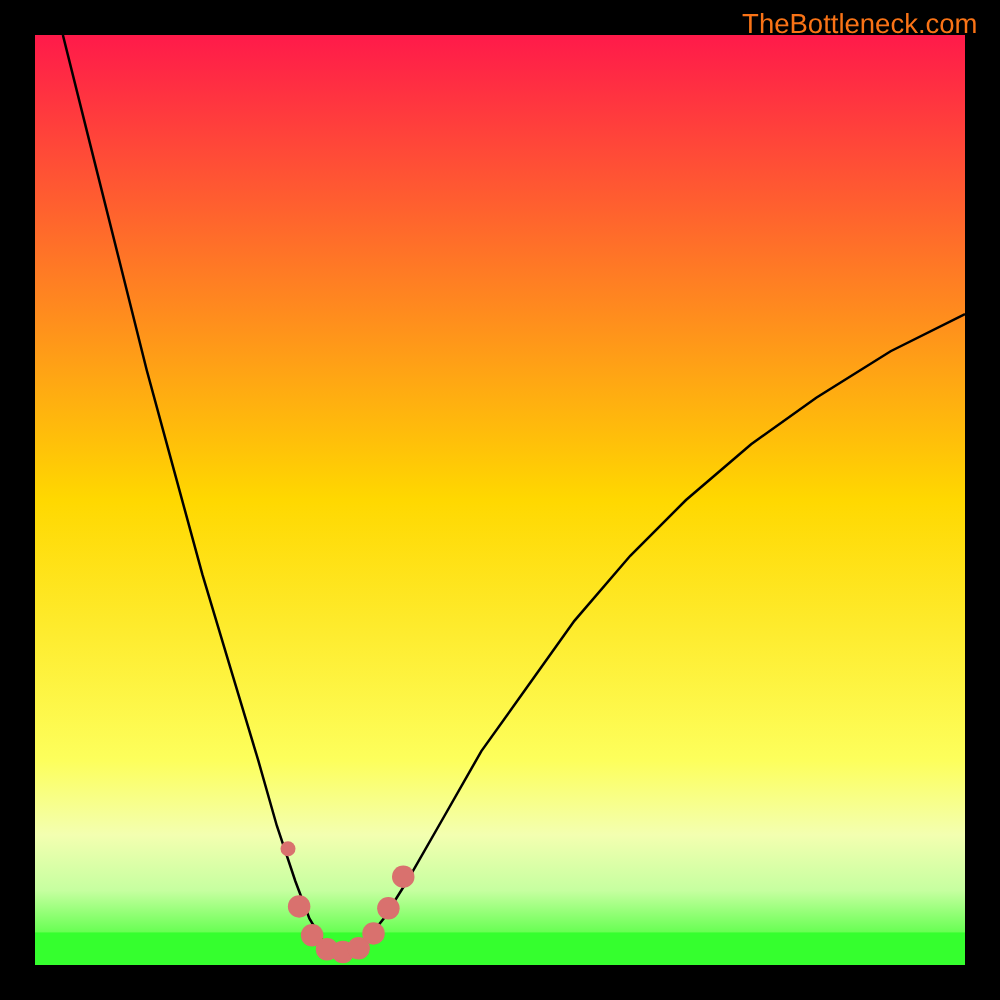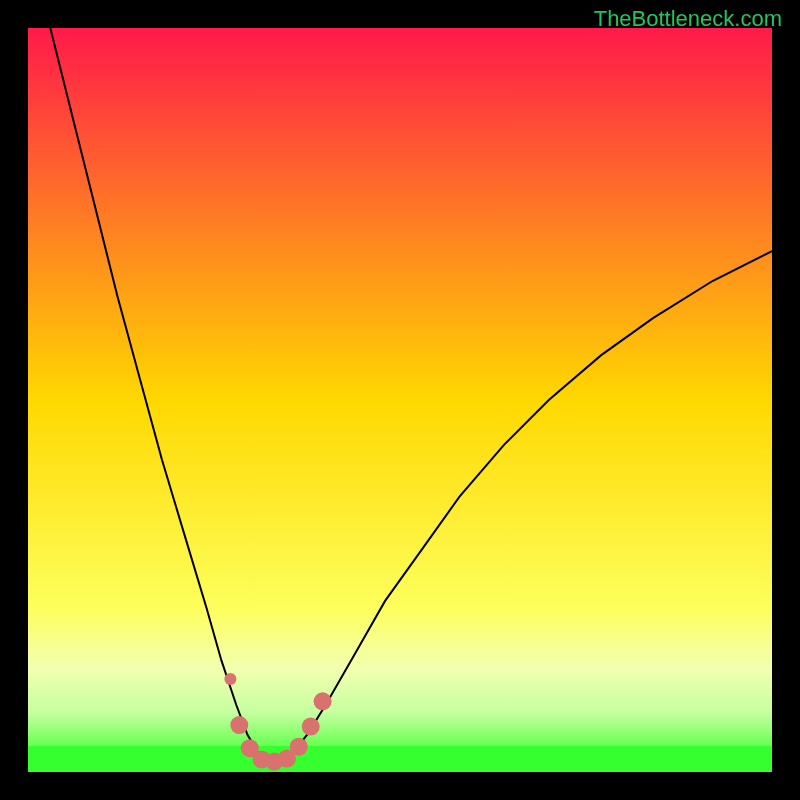--- a/index.html
+++ b/index.html
@@ -8,21 +8,21 @@
     width: 800px;
     height: 800px;
     background: #000;
     position: relative;
     font-family: Arial, sans-serif;
   }
   .watermark {
     position: absolute;
     top: 6px;
     right: 18px;
-    color: #22c55e;
+    color: #f97316;
     font-size: 22px;
     font-weight: 500;
     z-index: 10;
   }
   .plot-area {
     position: absolute;
     left: 28px;
     top: 28px;
     width: 744px;
     height: 744px;

